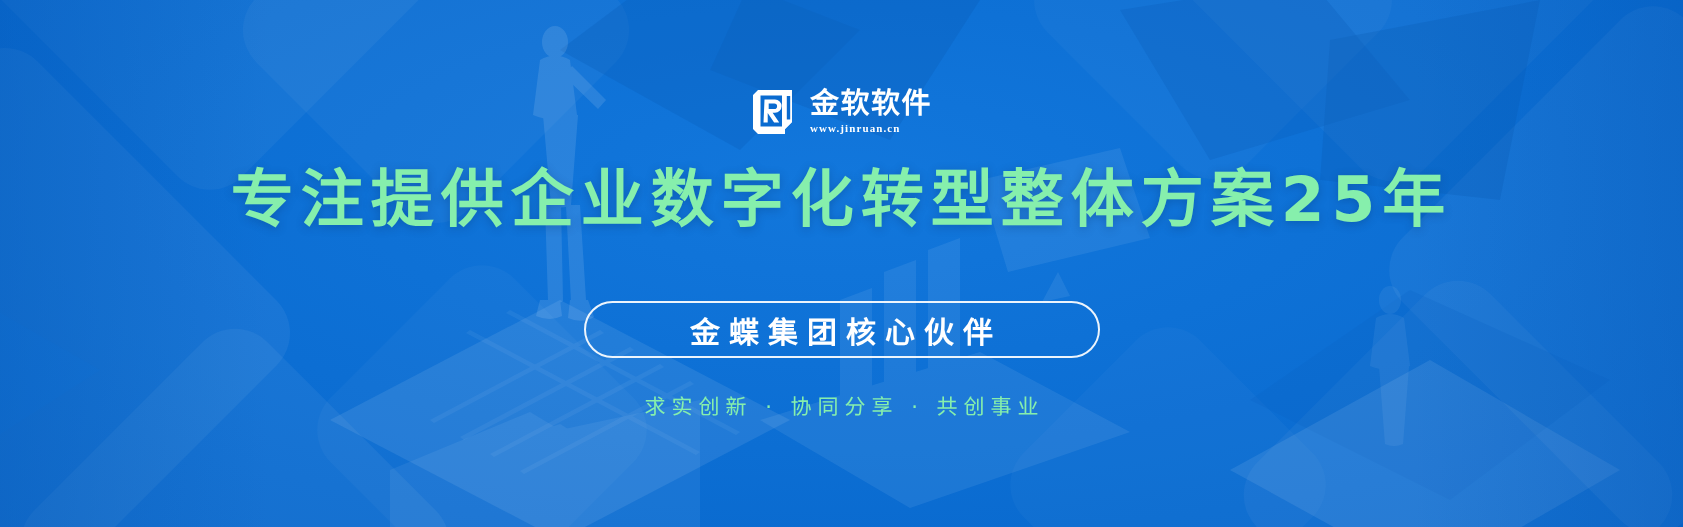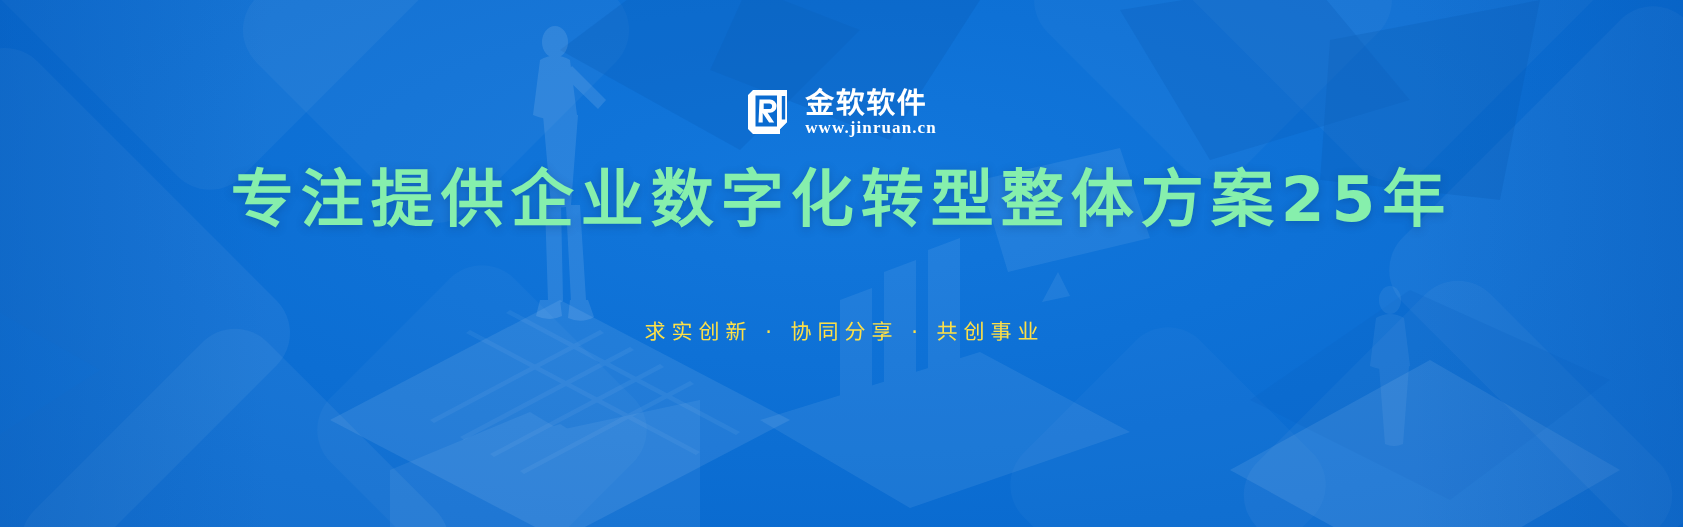--- a/index.html
+++ b/index.html
@@ -84,21 +84,21 @@
     color:#ffffff;
     font-size:29px;
     font-weight:bold;
     letter-spacing:1.5px;
     line-height:30px;
     font-family:"DejaVu Sans","Liberation Sans",sans-serif;
     white-space:nowrap;
   }
   .logo-url{
     color:#ffffff;
-    font-size:17px;
+    font-size:11px;
     font-weight:bold;
     letter-spacing:1.1px;
     line-height:16px;
     margin-top:2px;
     font-family:"Liberation Serif","DejaVu Serif",serif;
     white-space:nowrap;
   }
 
   
   .headline{
@@ -129,22 +129,22 @@
     font-size:30px;
     font-weight:bold;
     letter-spacing:9px;
     text-indent:9px;
     white-space:nowrap;
     font-family:"DejaVu Sans","Liberation Sans",sans-serif;
   }
 
   
   .tagline{
-    margin-top:42px;
-    color:#fde047;
+    margin-top:32px;
+    color:#86efac;
     font-size:21px;
     letter-spacing:6px;
     text-indent:6px;
     white-space:nowrap;
     font-family:"DejaVu Sans","Liberation Sans",sans-serif;
   }
 </style>
 </head>
 <body>
 
@@ -250,17 +250,20 @@
         </svg>
       </div>
       <div class="logo-text">
         <div class="logo-cn">金软软件</div>
         <div class="logo-url">www.jinruan.cn</div>
       </div>
     </div>
 
     <h1 class="headline">专注提供企业数字化转型整体方案25年</h1>
 
+    <div class="pill">
+      <span class="pill-text">金蝶集团核心伙伴</span>
+    </div>
 
     <div class="tagline">求实创新 · 协同分享 · 共创事业</div>
 
   </div>
 </div>
 
 </body></html>

